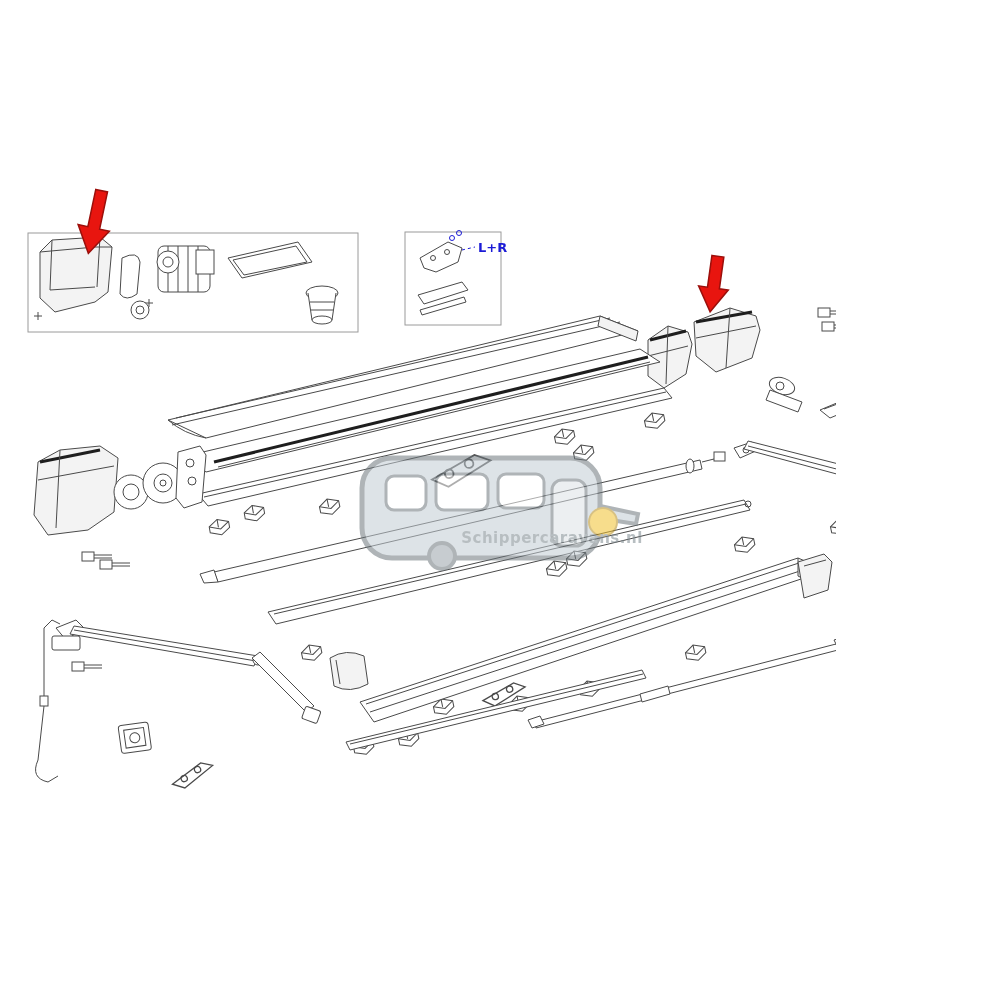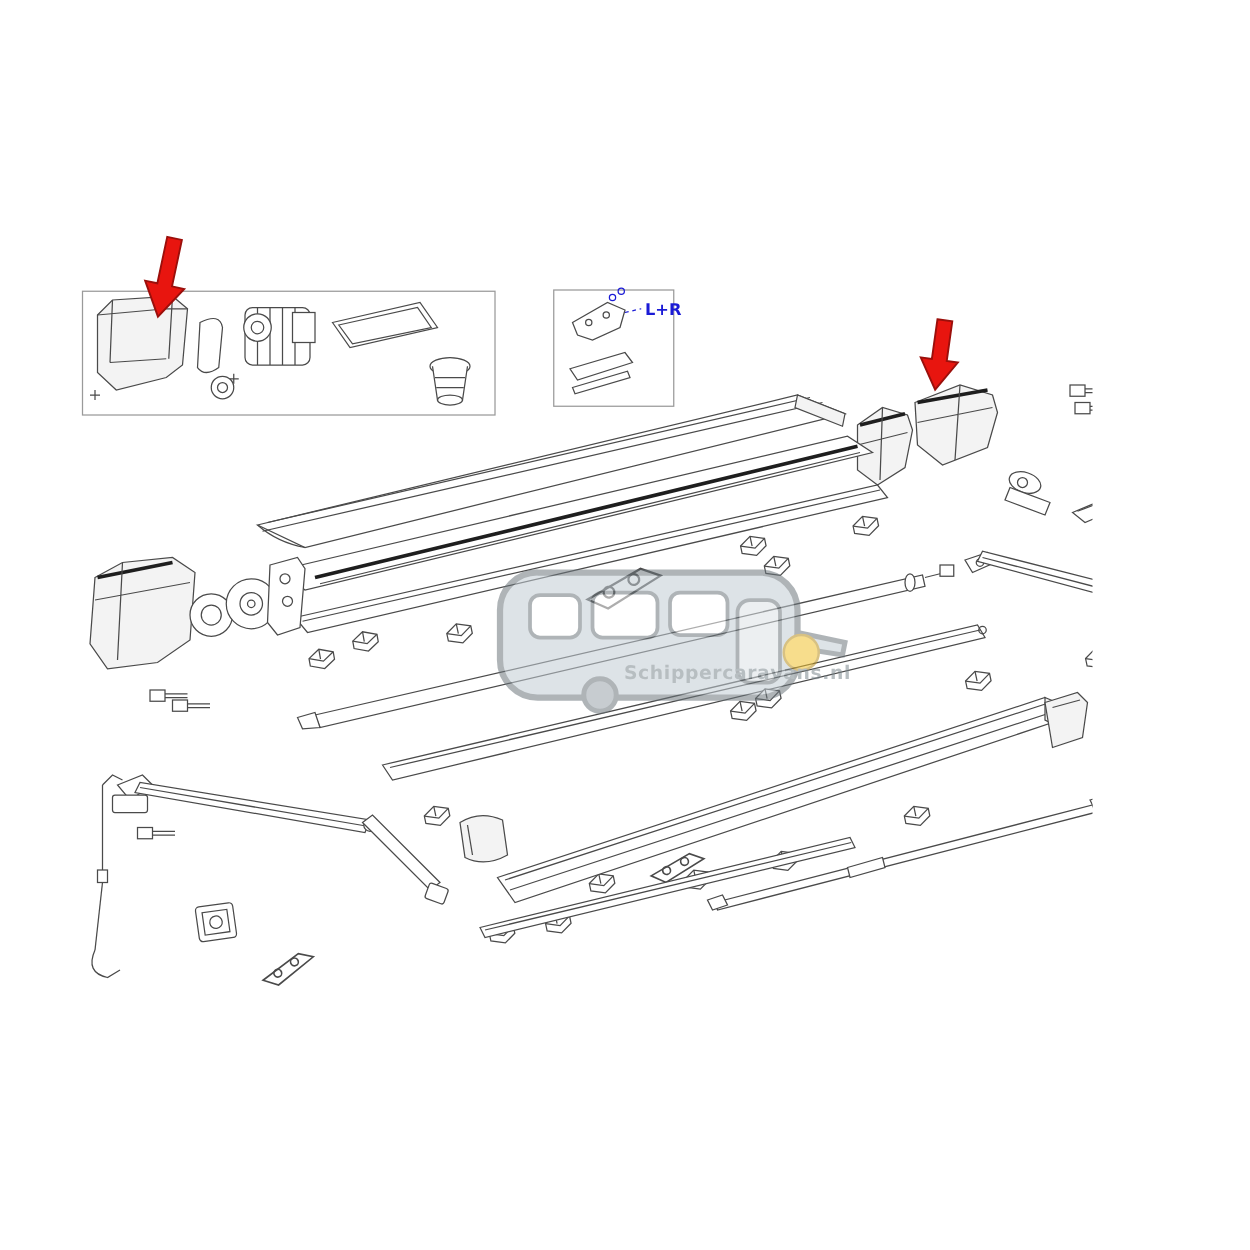--- a/index.html
+++ b/index.html
@@ -1,17 +1,17 @@
 <!DOCTYPE html>
 <html><head>
 <meta charset="utf-8">
 <style>
   html,body{margin:0;padding:0;background:#ffffff;}
   .canvas{position:relative;width:836px;height:1000px;background:#fff;overflow:hidden;
-          font-family:"DejaVu Sans",sans-serif;padding-left:38px;}
+          font-family:"DejaVu Sans",sans-serif;}
   svg{display:block;}
   .ln{stroke:#4a4a4a;stroke-width:1;fill:none;}
   .lt{stroke:#9a9a9a;stroke-width:1;fill:none;}
   .pt{stroke:#4a4a4a;stroke-width:1;fill:#ffffff;}
   .pt2{stroke:#4a4a4a;stroke-width:1;fill:#f3f3f3;}
   .dk{stroke:#1e1e1e;stroke-width:3;fill:none;}
   .dash{stroke-dasharray:3 3;}
   text{font-family:"DejaVu Sans",sans-serif;}
 </style>
 </head>

